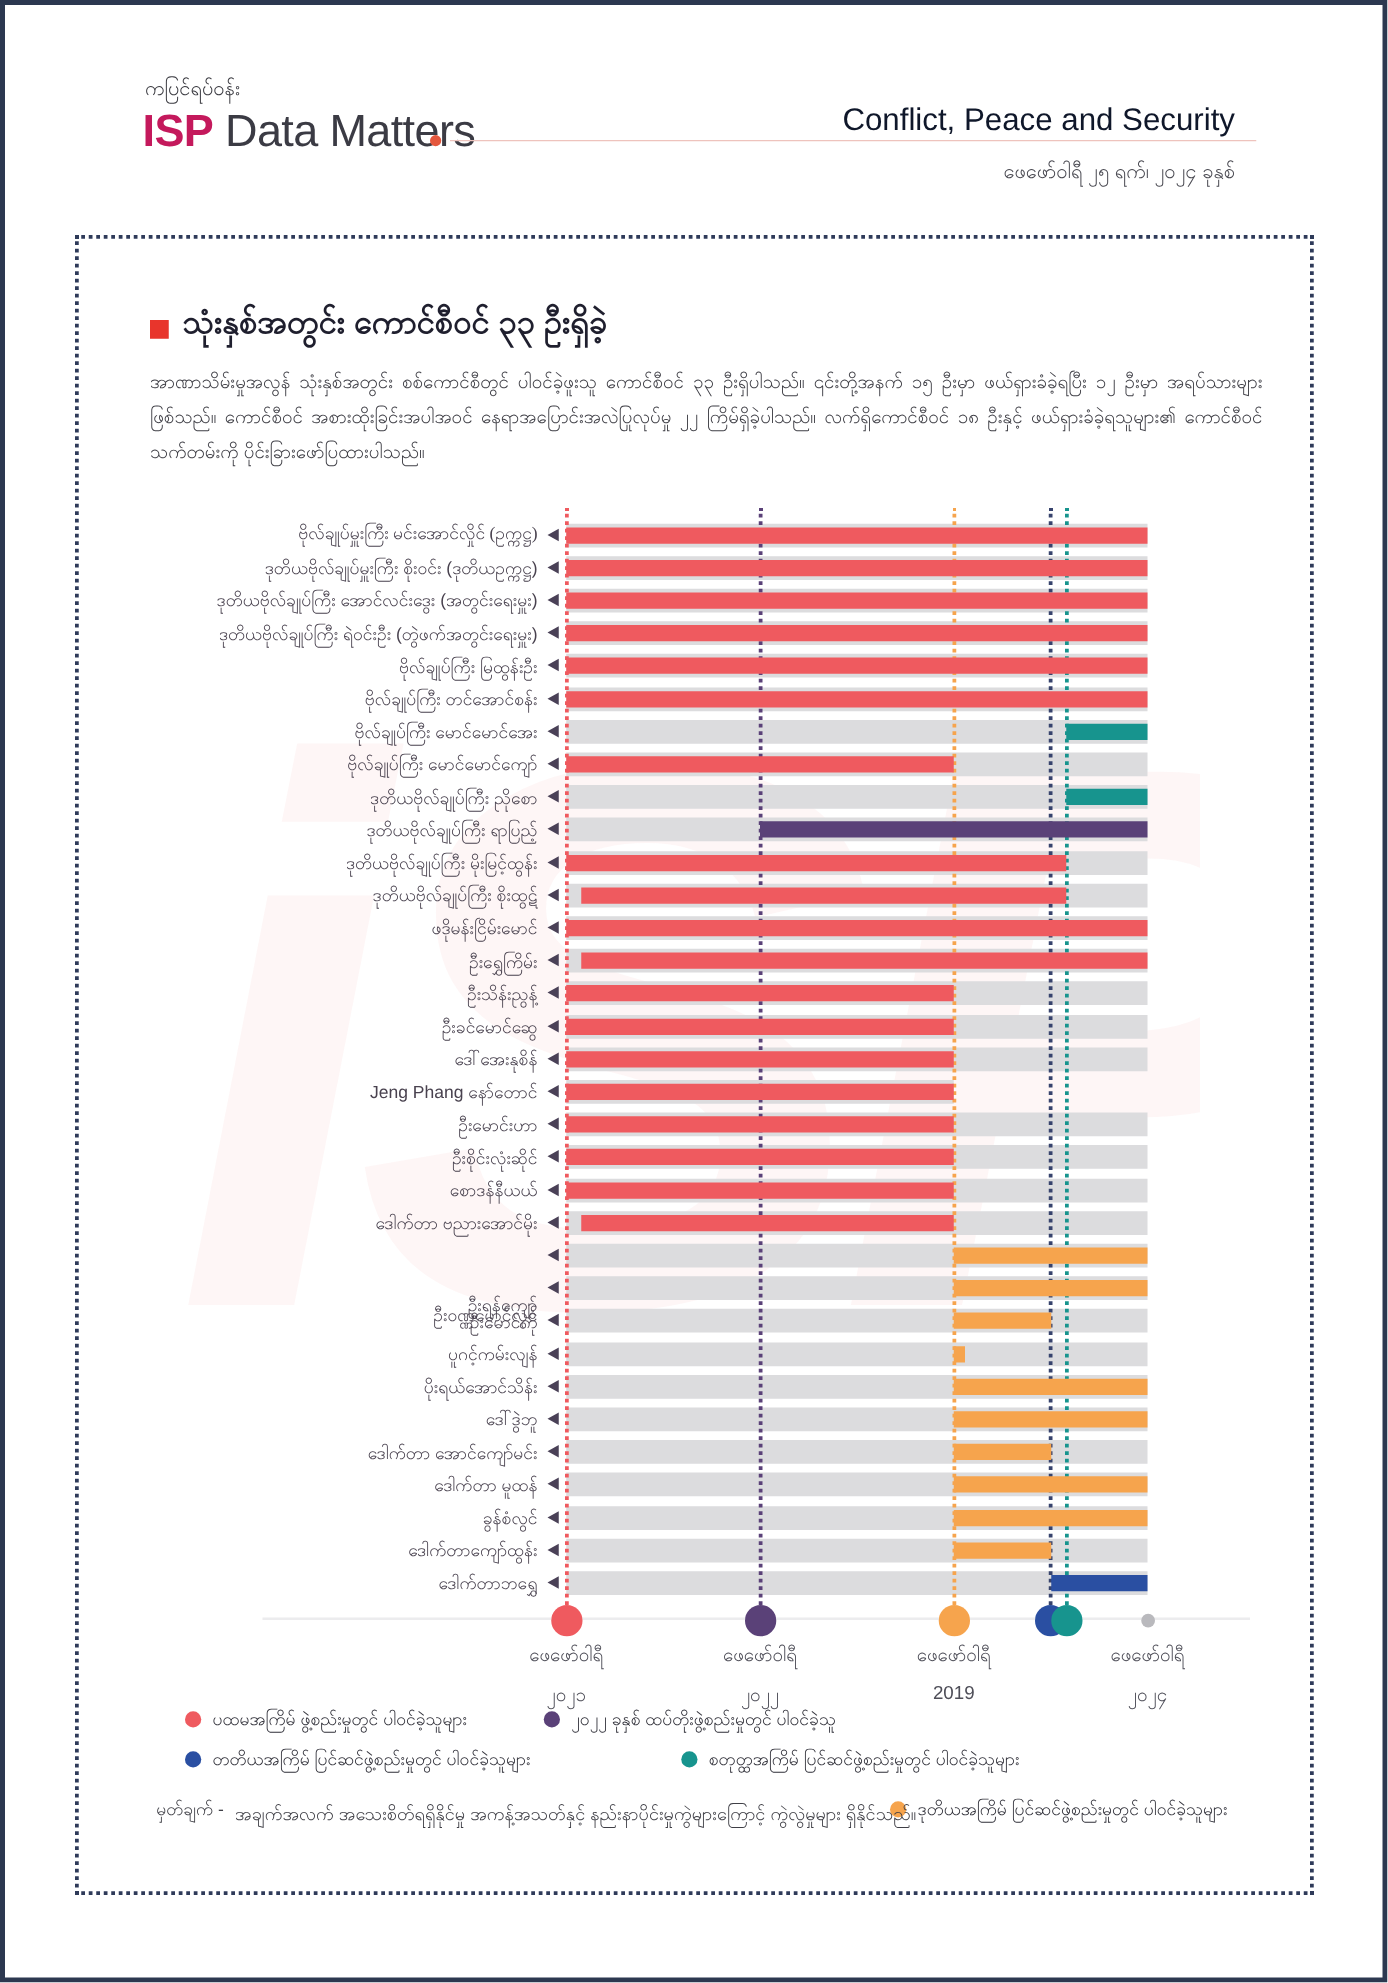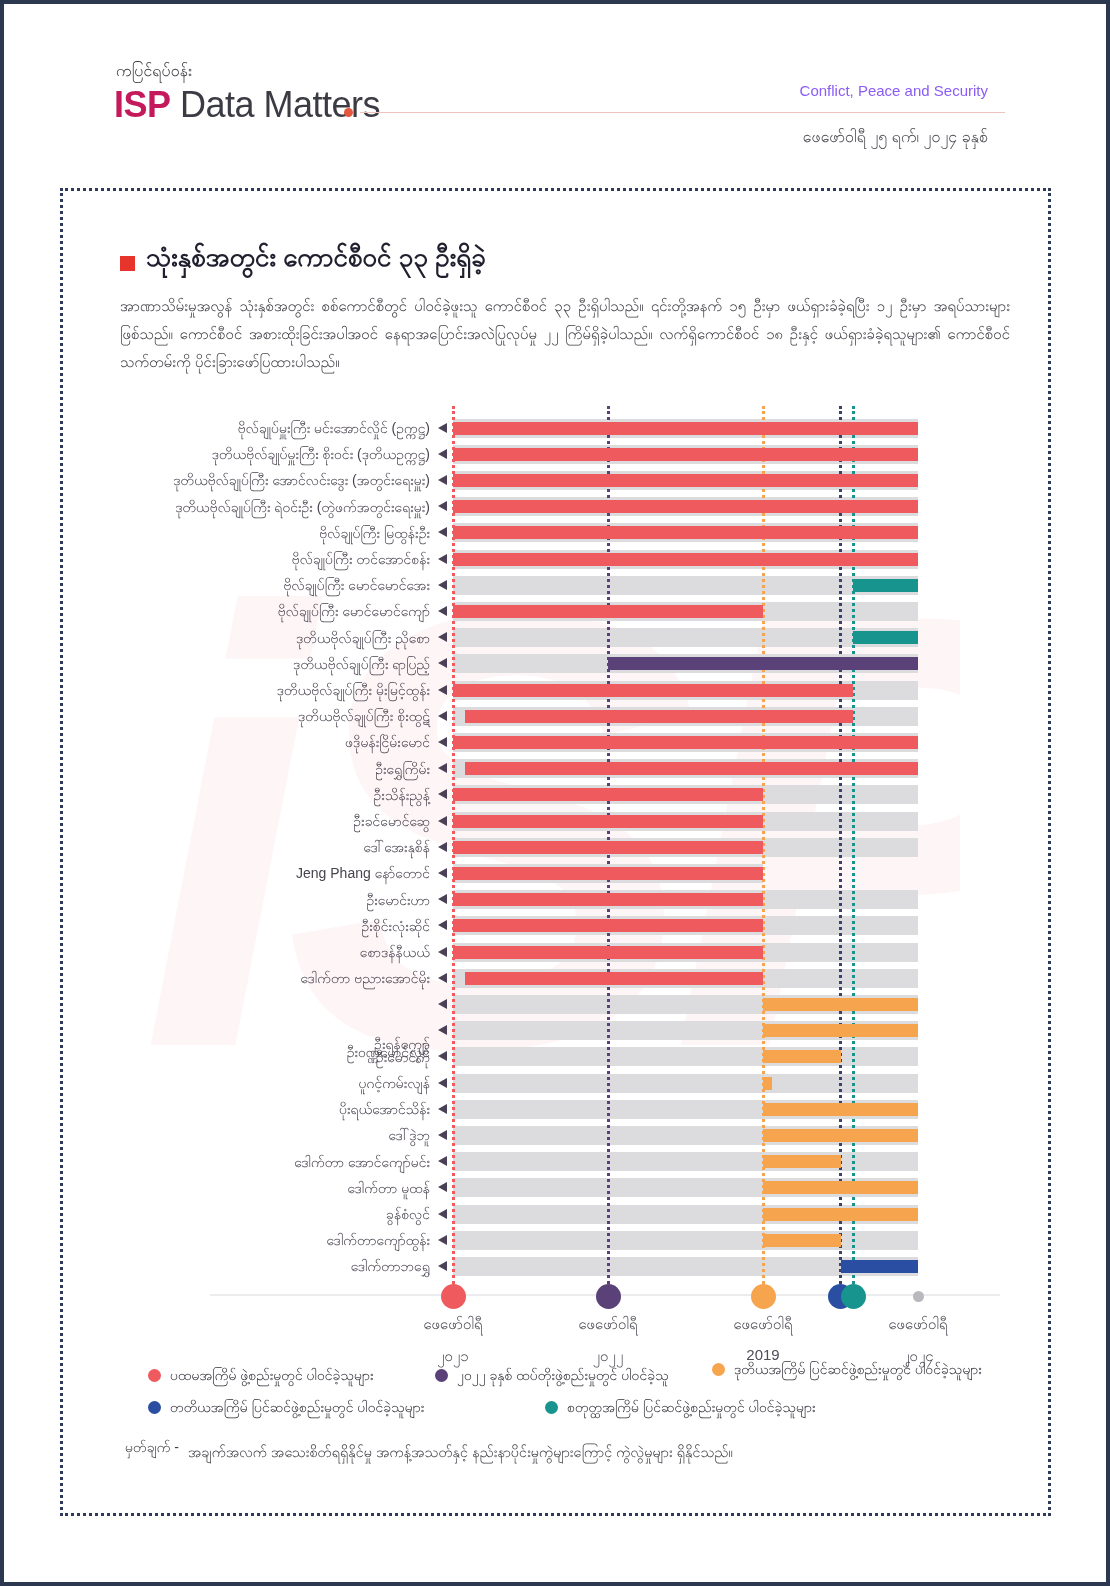--- a/index.html
+++ b/index.html
@@ -8,21 +8,21 @@
     font-family:"Liberation Sans",sans-serif;overflow:hidden;
     box-shadow:inset 0 0 0 4px #2c3850;
   }
   
   .series-label{position:absolute;left:116px;top:60px;font-size:16px;color:#3a3a40;}
   .brand{position:absolute;left:114px;top:84px;font-size:36px;letter-spacing:-0.5px;white-space:nowrap;}
   .brand .isp{color:#c4195c;font-weight:700;}
   .brand .rest{color:#3b3b44;font-weight:500;}
   .brand-dot{position:absolute;left:344px;top:108px;width:9px;height:9px;border-radius:50%;background:#e4573d;}
   .header-line{position:absolute;left:360px;top:112px;width:645px;height:1px;background:#eec3bd;}
-  .category{position:absolute;right:122px;top:82px;font-size:15px;color:#8b5cf6;font-weight:500;text-align:center;white-space:nowrap;}
+  .category{position:absolute;right:122px;top:82px;font-size:25px;color:#0f172a;font-weight:500;text-align:center;white-space:nowrap;}
   .pub-date{position:absolute;right:122px;top:126px;font-size:16px;color:#4a4a52;text-align:right;white-space:nowrap;}
   
   .frame{position:absolute;left:60px;top:188px;width:985px;height:1322px;border:3px dotted #2e3a59;}
   
   .watermark{position:absolute;left:140px;top:480px;width:820px;height:700px;overflow:hidden;
     font-weight:800;font-style:italic;font-size:620px;line-height:700px;letter-spacing:-28px;
     color:rgba(239,90,95,0.055);pointer-events:none;user-select:none;}
   
   .title-square{position:absolute;left:120px;top:256px;width:15px;height:15px;background:#e8352c;}
   .page-title{position:absolute;left:146px;top:240px;font-size:26px;font-weight:700;color:#1f1f2e;white-space:nowrap;}
@@ -67,21 +67,21 @@
   <div class="page-title">သုံးနှစ်အတွင်း ကောင်စီဝင် ၃၃ ဦးရှိခဲ့</div>
   <div class="intro">အာဏာသိမ်းမှုအလွန် သုံးနှစ်အတွင်း စစ်ကောင်စီတွင် ပါဝင်ခဲ့ဖူးသူ ကောင်စီဝင် ၃၃ ဦးရှိပါသည်။ ၎င်းတို့အနက် ၁၅ ဦးမှာ ဖယ်ရှားခံခဲ့ရပြီး ၁၂ ဦးမှာ အရပ်သားများဖြစ်သည်။ ကောင်စီဝင် အစားထိုးခြင်းအပါအဝင် နေရာအပြောင်းအလဲပြုလုပ်မှု ၂၂ ကြိမ်ရှိခဲ့ပါသည်။ လက်ရှိကောင်စီဝင် ၁၈ ဦးနှင့် ဖယ်ရှားခံခဲ့ရသူများ၏ ကောင်စီဝင်သက်တမ်းကို ပိုင်းခြားဖော်ပြထားပါသည်။</div>
 
   <div id="chart">
     <div class="axis-line"></div>
   <div class="vline" style="left: 451.5px; top: 406px; height: 889px; border-left: 3px dotted rgb(239, 90, 95);"></div>
       <div class="vline" style="left: 606.5px; top: 406px; height: 889px; border-left: 3px dotted rgb(90, 65, 120);"></div>
       <div class="vline" style="left: 761.5px; top: 406px; height: 889px; border-left: 3px dotted rgb(246, 164, 77);"></div>
       <div class="vline" style="left: 839px; top: 406px; height: 889px; border-left: 3px dotted rgb(55, 67, 109);"></div>
       <div class="vline" style="left: 851.917px; top: 406px; height: 889px; border-left: 3px dotted rgb(23, 148, 142);"></div>
-      <div class="row-label" style="top: 415px;">ဗိုလ်ချုပ်မှူးကြီး မင်းအောင်လှိုင် (ဥက္ကဋ္ဌ)</div>
+      <div class="row-label" style="top: 415px; font-family: Liberation Serif, serif;">ဗိုလ်ချုပ်မှူးကြီး မင်းအောင်လှိုင် (ဥက္ကဋ္ဌ)</div>
       <div class="row-arrow" style="left: 438px; top: 422.5px;"></div>
       <div class="track" style="left: 453px; top: 418.5px; width: 465px; height: 19px;"></div>
       <div class="bar" style="left: 453px; top: 421.5px; width: 465px; height: 13px; background: rgb(239, 90, 95);"></div>
       <div class="row-label" style="top: 441.2px;">ဒုတိယဗိုလ်ချုပ်မှူးကြီး စိုးဝင်း (ဒုတိယဥက္ကဋ္ဌ)</div>
       <div class="row-arrow" style="left: 438px; top: 448.7px;"></div>
       <div class="track" style="left: 453px; top: 444.7px; width: 465px; height: 19px;"></div>
       <div class="bar" style="left: 453px; top: 447.7px; width: 465px; height: 13px; background: rgb(239, 90, 95);"></div>
       <div class="row-label" style="top: 467.4px;">ဒုတိယဗိုလ်ချုပ်ကြီး အောင်လင်းဒွေး (အတွင်းရေးမှူး)</div>
       <div class="row-arrow" style="left: 438px; top: 474.9px;"></div>
       <div class="track" style="left: 453px; top: 470.9px; width: 465px; height: 19px;"></div>
@@ -215,21 +215,21 @@
       <div class="axis-label" style="left: 363px; top: 1314px;">ဖေဖော်ဝါရီ</div>
       <div class="axis-label" style="left: 363px; top: 1346px;">၂၀၂၁</div>
       <div class="axis-label" style="left: 518px; top: 1314px;">ဖေဖော်ဝါရီ</div>
       <div class="axis-label" style="left: 518px; top: 1346px;">၂၀၂၂</div>
       <div class="axis-label" style="left: 673px; top: 1314px;">ဖေဖော်ဝါရီ</div>
       <div class="axis-label" style="left: 673px; top: 1346px;">2019</div>
       <div class="axis-label" style="left: 828px; top: 1314px;">ဖေဖော်ဝါရီ</div>
       <div class="axis-label" style="left: 828px; top: 1346px;">၂၀၂၄</div>
       <div class="legend-item" style="left: 148px; top: 1366px; text-align: center;"><span class="legend-dot" style="background: rgb(239, 90, 95);"></span><span class="legend-text">ပထမအကြိမ် ဖွဲ့စည်းမှုတွင် ပါဝင်ခဲ့သူများ</span></div>
       <div class="legend-item" style="left: 435px; top: 1366px;"><span class="legend-dot" style="background: rgb(90, 65, 120);"></span><span class="legend-text">၂၀၂၂ ခုနှစ် ထပ်တိုးဖွဲ့စည်းမှုတွင် ပါဝင်ခဲ့သူ</span></div>
-      <div class="legend-item" style="left: 712px; top: 1360px;"><span class="legend-dot" style="background: rgb(246, 164, 77);"></span><span class="legend-text">ဒုတိယအကြိမ် ပြင်ဆင်ဖွဲ့စည်းမှုတွင် ပါဝင်ခဲ့သူများ</span></div>
+      <div class="legend-item" style="left: 712px; top: 1438px;"><span class="legend-dot" style="background: rgb(246, 164, 77);"></span><span class="legend-text">ဒုတိယအကြိမ် ပြင်ဆင်ဖွဲ့စည်းမှုတွင် ပါဝင်ခဲ့သူများ</span></div>
       <div class="legend-item" style="left: 148px; top: 1398px;"><span class="legend-dot" style="background: rgb(42, 79, 162);"></span><span class="legend-text">တတိယအကြိမ် ပြင်ဆင်ဖွဲ့စည်းမှုတွင် ပါဝင်ခဲ့သူများ</span></div>
       <div class="legend-item" style="left: 545px; top: 1398px;"><span class="legend-dot" style="background: rgb(23, 148, 142);"></span><span class="legend-text">စတုတ္ထအကြိမ် ပြင်ဆင်ဖွဲ့စည်းမှုတွင် ပါဝင်ခဲ့သူများ</span></div>
     </div>
 
   <div class="note-label">မှတ်ချက် -</div>
   <div class="note-lines">
       <div>အချက်အလက် အသေးစိတ်ရရှိနိုင်မှု အကန့်အသတ်နှင့် နည်းနာပိုင်းမှုကွဲများကြောင့် ကွဲလွဲမှုများ ရှိနိုင်သည်။</div>
     </div>
 
 </div>

